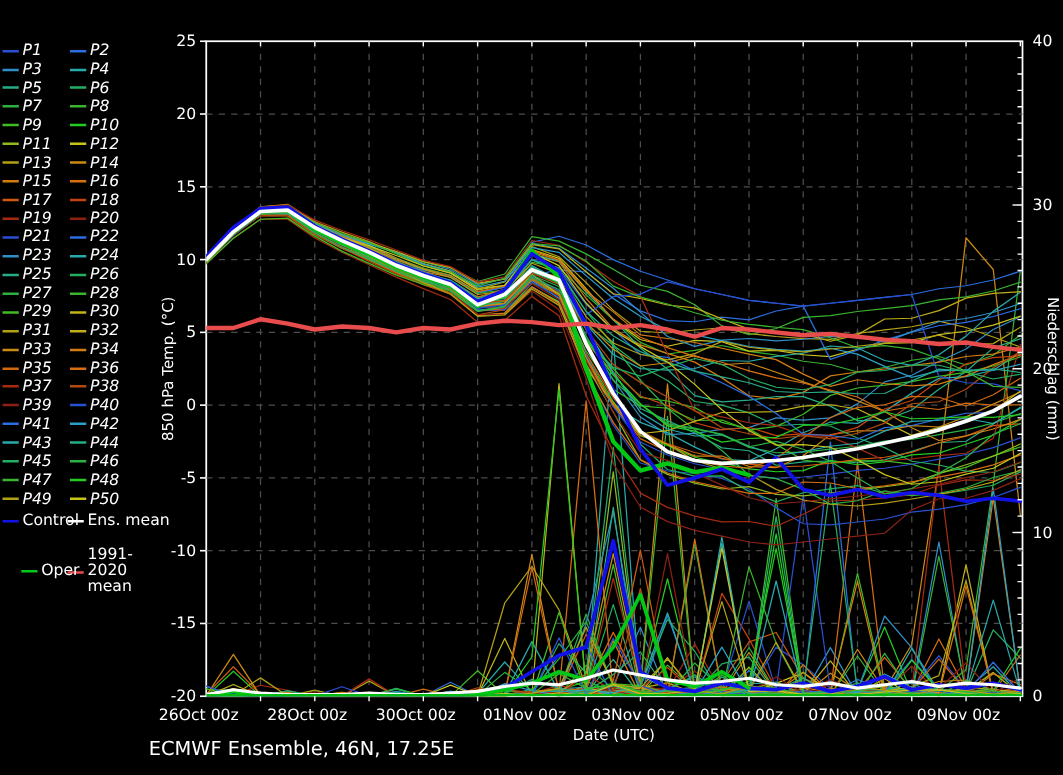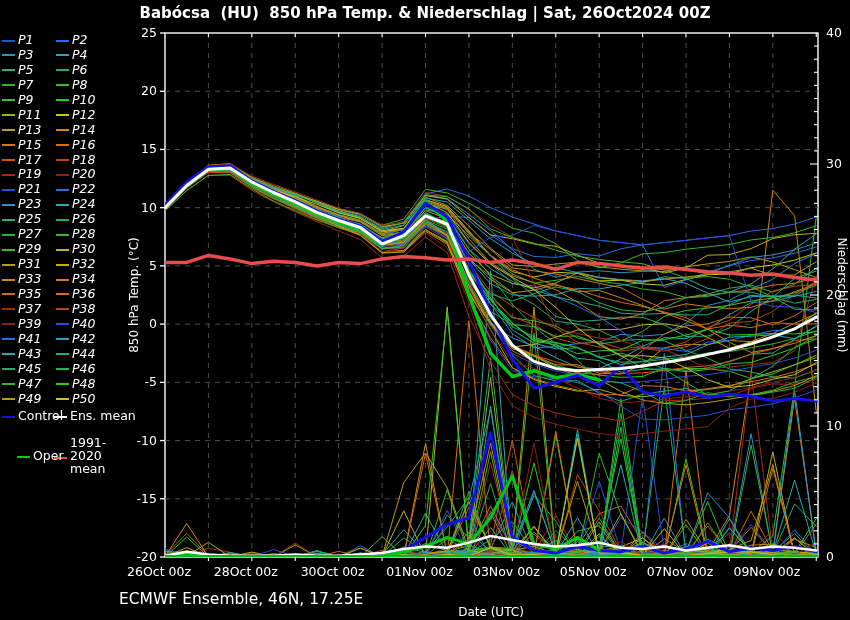--- a/index.html
+++ b/index.html
@@ -17,30 +17,29 @@
   .sp-control{left:2px;top:409px;}
   .sp-ensmean{left:54px;top:409px;text-align:right;}
   .sp-clim{left:54px;top:436px;width:80px;white-space:normal;display:flex;align-items:center;}
   .sp-clim .sw{margin-top:5px;flex:0 0 13px;}
   .sp-oper{left:17px;top:449px;}
   .axis-title-left{position:absolute;left:134px;top:295px;transform:translate(-50%,-50%) rotate(-90deg);
                    font-size:12px;white-space:nowrap;}
   .axis-title-right{position:absolute;left:842px;top:295px;transform:translate(-50%,-50%) rotate(90deg);
                     font-size:12px;white-space:nowrap;}
   .xaxis-title{position:absolute;left:0;top:581px;width:982px;text-align:center;font-size:12px;}
-  .xaxis-title-inner{display:inline-block;margin-top:24px;}
+  .xaxis-title-inner{display:inline-block;}
   .footer-left{position:absolute;left:119px;top:590px;font-size:15.5px;}
   .footer-right{position:absolute;right:58px;top:590px;font-size:15.5px;}
   svg text{font-family:"DejaVu Sans",sans-serif;fill:#fff;}
 </style>
 </head>
 <body>
 
 <div class="page">
-  <div class="title">Babócsa  (HU)  850 hPa Temp. &amp; Niederschlag | Sat, 26Oct2024 00Z</div>
 
   <div id="legend-members">
       <div class="leg-item"><span class="sw" style="background: rgb(40, 80, 210);"></span><span>P1</span></div>
       <div class="leg-item"><span class="sw" style="background: rgb(42, 110, 224);"></span><span>P2</span></div>
       <div class="leg-item"><span class="sw" style="background: rgb(47, 142, 200);"></span><span>P3</span></div>
       <div class="leg-item"><span class="sw" style="background: rgb(40, 170, 170);"></span><span>P4</span></div>
       <div class="leg-item"><span class="sw" style="background: rgb(38, 173, 136);"></span><span>P5</span></div>
       <div class="leg-item"><span class="sw" style="background: rgb(36, 174, 98);"></span><span>P6</span></div>
       <div class="leg-item"><span class="sw" style="background: rgb(43, 177, 66);"></span><span>P7</span></div>
       <div class="leg-item"><span class="sw" style="background: rgb(58, 179, 46);"></span><span>P8</span></div>

